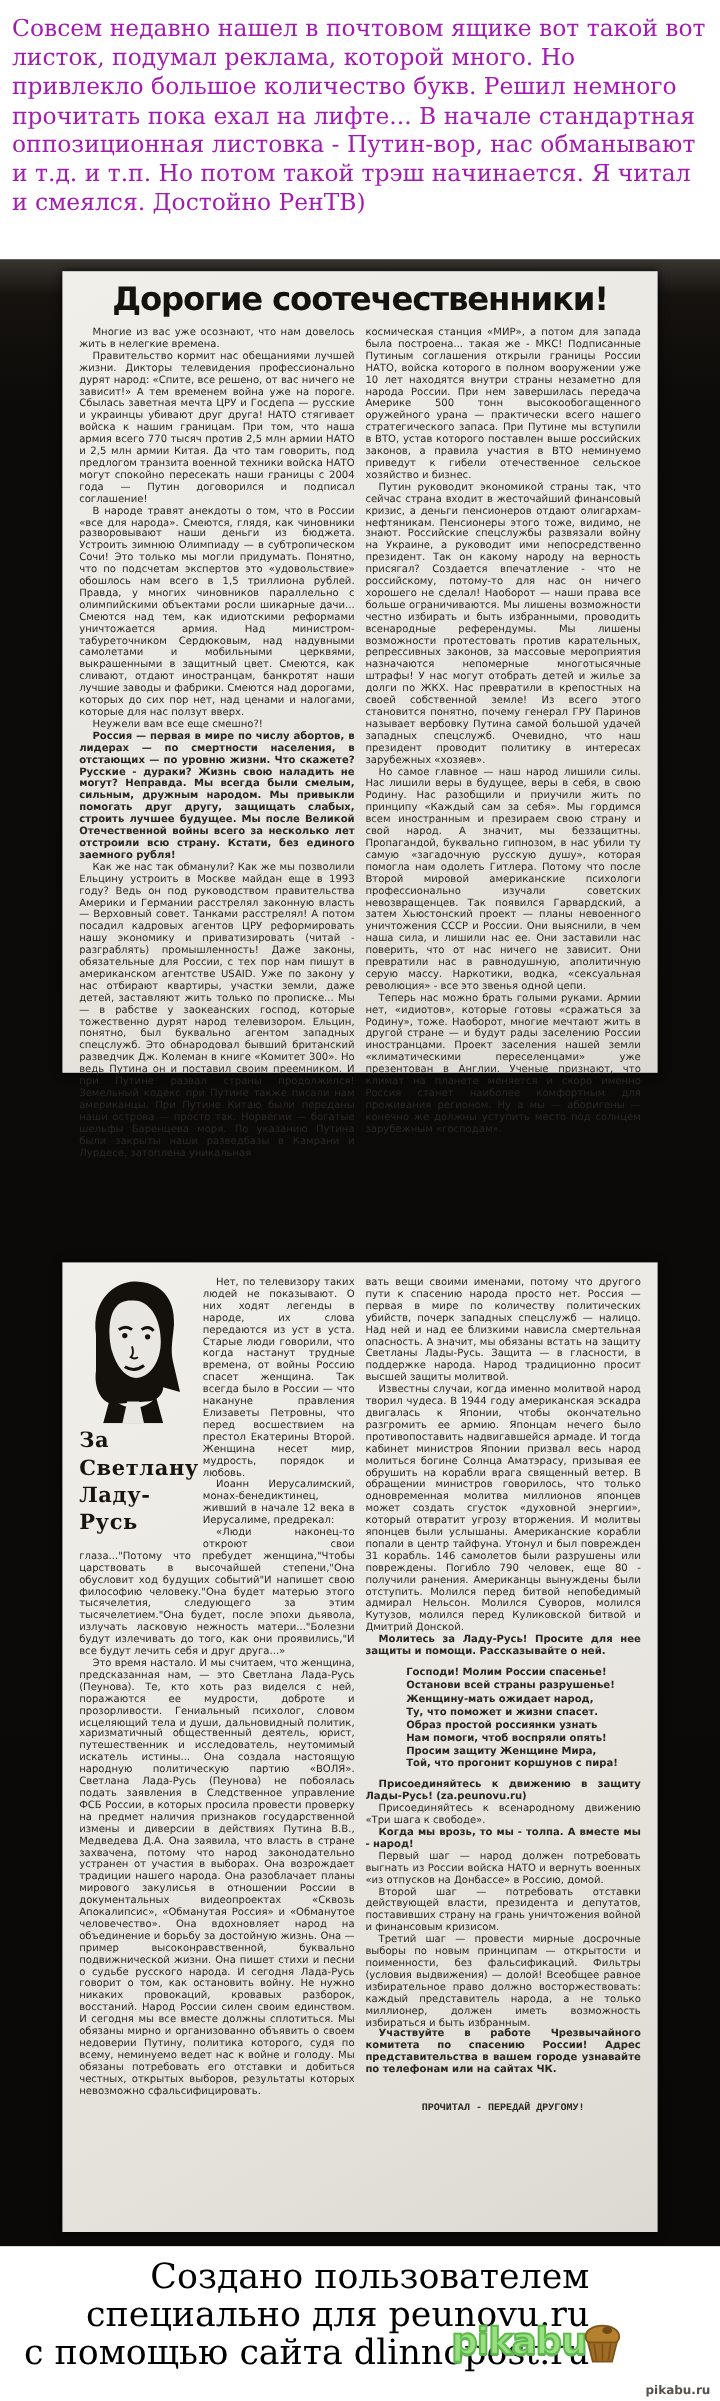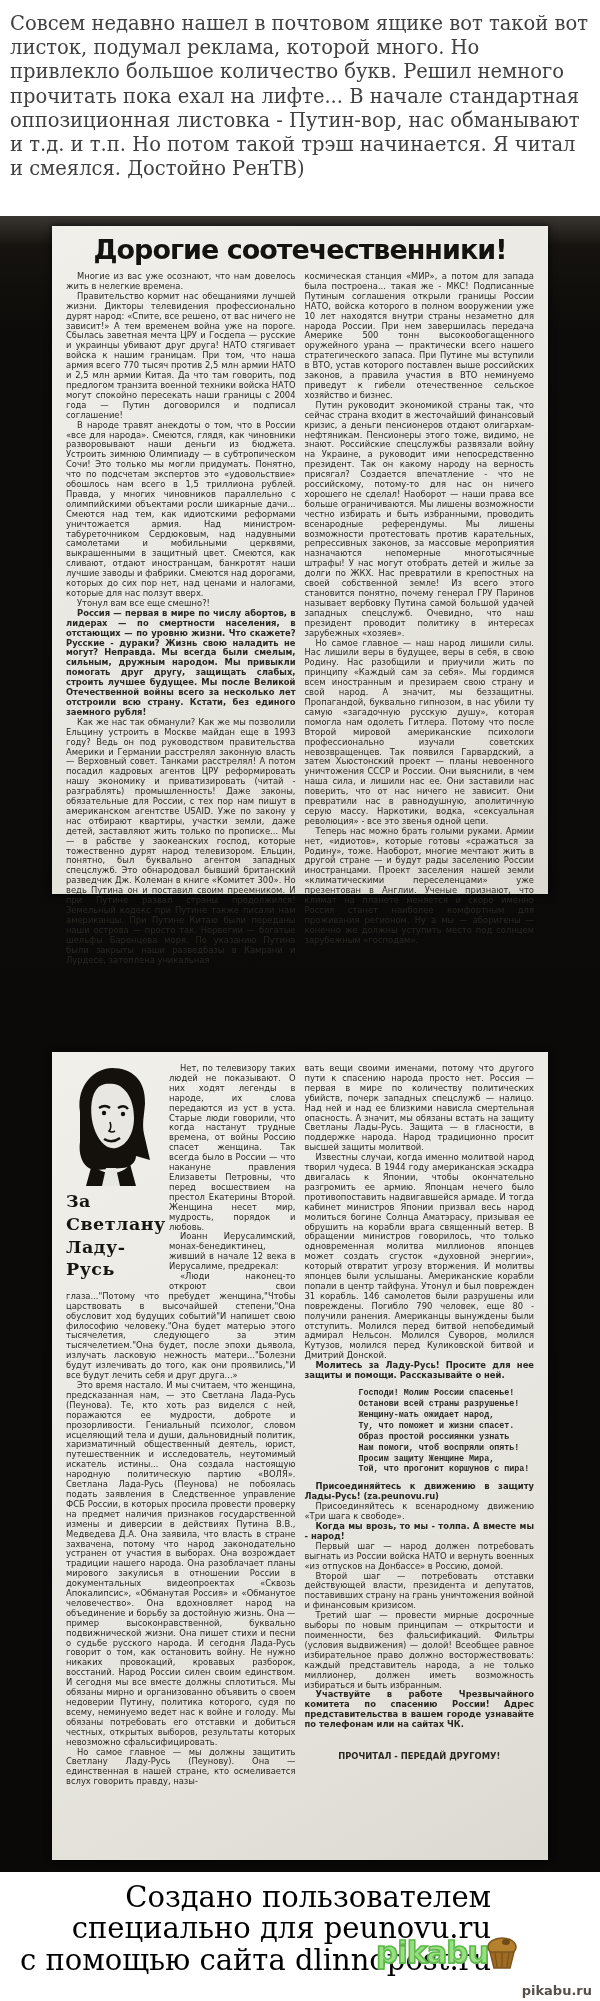--- a/index.html
+++ b/index.html
@@ -1,68 +1,68 @@
 <!DOCTYPE html>
 <html><head>
 <meta charset="utf-8">
 <style>
   html,body{margin:0;padding:0;}
   body{width:600px;height:2001px;position:relative;background:#fff;overflow:hidden;
        font-family:"DejaVu Sans",sans-serif;}
   .intro{position:absolute;top:12px;left:10px;width:584px;
-         font-family:"DejaVu Serif",serif;font-size:19.5px;line-height:1.24;color:#404040;}
+         font-family:"DejaVu Serif",serif;font-size:19.5px;line-height:1.24;color:#a21caf;}
   .photo{position:absolute;top:216px;left:0;width:600px;height:1656px;
          background:linear-gradient(180deg,#393632 0,#16130f 30px,#0c0b09 120px,#0a0908 100%);}
   .paper{position:absolute;left:52px;width:496px;box-sizing:border-box;
          background:linear-gradient(150deg,#f1efe9 0%,#eae8e2 45%,#e3e0da 80%,#dcd9d2 100%);
          box-shadow:0 0 7px rgba(0,0,0,.85);color:#27241f;}
   .paper1{top:10px;height:668px;}
   .paper2{top:836px;height:808px;}
   .headline{margin:8px 6px 7px;text-align:center;font-weight:bold;font-size:27px;
             letter-spacing:-1px;color:#15130f;}
   .cols{display:flex;gap:9px;padding:0 14px;}
   .col{width:232px;font-size:8.4px;line-height:1.18;text-align:justify;
        color:#2b2823;}
   .col p{margin:0;text-indent:11px;}
   .col p.ni{text-indent:0;}
   .col p.b{font-weight:bold;}
   .col p.c{text-align:center;text-indent:0;}
-  .col p.gap{margin-top:22px;}
+  .col p.gap{margin-top:22px;font-family:Liberation Mono, monospace;}
   .portraitWrap{float:left;width:96px;margin:0 7px 2px 0;}
   .portraitWrap svg{display:block;width:88px;height:122px;}
   .slogan{font-family:"DejaVu Serif",serif;font-weight:bold;font-size:17.5px;
           line-height:1.3;color:#181510;letter-spacing:.5px;margin-top:4px;}
-  .prayer{margin:7px 0 7px 54px;font-weight:bold;font-family:Liberation Mono, monospace;}
+  .prayer{margin:7px 0 7px 34px;font-weight:bold;}
   .prayer p{margin:0;text-indent:0 !important;text-align:left;line-height:1.3;}
   .footer{position:absolute;top:1872px;left:0;width:600px;height:129px;background:#fff;}
   .credit{position:absolute;top:10px;left:20px;font-family:"DejaVu Serif",serif;
           font-size:29px;line-height:1.08;color:#000;text-align:right;}
   .logo{position:absolute;top:62px;left:376px;display:flex;align-items:center;}
   .logoText{font-weight:bold;font-size:31px;letter-spacing:-1px;color:#9ade82;
             -webkit-text-stroke:1.6px #5cb84a;
             text-shadow:0 0 2px #ffffff,0 1px 0 #4aa83c;}
   .cupcake{margin-left:-4px;}
-  .watermark{position:absolute;right:8px;bottom:3px;font-size:13px;font-weight:bold;
+  .watermark{position:absolute;right:8px;bottom:3px;font-size:10px;font-weight:bold;
              color:#55504b;}
 </style>
 </head>
 <body>
 
 <div class="intro">Совсем недавно нашел в почтовом ящике вот такой вот листок, подумал реклама, которой много. Но привлекло большое количество букв. Решил немного прочитать пока ехал на лифте... В начале стандартная оппозиционная листовка - Путин-вор, нас обманывают и т.д. и т.п. Но потом такой трэш начинается. Я читал и смеялся. Достойно РенТВ)</div>
 
 <div class="photo">
 
   <div class="paper paper1">
     <div class="headline">Дорогие соотечественники!</div>
     <div class="cols">
       <div class="col">
           <p>Многие из вас уже осознают, что нам довелось жить в нелегкие времена.</p>
           <p>Правительство кормит нас обещаниями лучшей жизни. Дикторы телевидения профессионально дурят народ: «Спите, все решено, от вас ничего не зависит!» А тем временем война уже на пороге. Сбылась заветная мечта ЦРУ и Госдепа — русские и украинцы убивают друг друга! НАТО стягивает войска к нашим границам. При том, что наша армия всего 770 тысяч против 2,5 млн армии НАТО и 2,5 млн армии Китая. Да что там говорить, под предлогом транзита военной техники войска НАТО могут спокойно пересекать наши границы с 2004 года — Путин договорился и подписал соглашение!</p>
           <p>В народе травят анекдоты о том, что в России «все для народа». Смеются, глядя, как чиновники разворовывают наши деньги из бюджета. Устроить зимнюю Олимпиаду — в субтропическом Сочи! Это только мы могли придумать. Понятно, что по подсчетам экспертов это «удовольствие» обошлось нам всего в 1,5 триллиона рублей. Правда, у многих чиновников параллельно с олимпийскими объектами росли шикарные дачи... Смеются над тем, как идиотскими реформами уничтожается армия. Над министром-табуреточником Сердюковым, над надувными самолетами и мобильными церквями, выкрашенными в защитный цвет. Смеются, как сливают, отдают иностранцам, банкротят наши лучшие заводы и фабрики. Смеются над дорогами, которых до сих пор нет, над ценами и налогами, которые для нас ползут вверх.</p>
-          <p>Утонул вам все еще смешно?!</p>
+          <p>Неужели вам все еще смешно?!</p>
           <p class="b">Россия — первая в мире по числу абортов, в лидерах — по смертности населения, в отстающих — по уровню жизни. Что скажете? Русские - дураки? Жизнь свою наладить не могут? Неправда. Мы всегда были смелым, сильным, дружным народом. Мы привыкли помогать друг другу, защищать слабых, строить лучшее будущее. Мы после Великой Отечественной войны всего за несколько лет отстроили всю страну. Кстати, без единого заемного рубля!</p>
           <p>Как же нас так обманули? Как же мы позволили Ельцину устроить в Москве майдан еще в 1993 году? Ведь он под руководством правительства Америки и Германии расстрелял законную власть — Верховный совет. Танками расстрелял! А потом посадил кадровых агентов ЦРУ реформировать нашу экономику и приватизировать (читай - разграблять) промышленность! Даже законы, обязательные для России, с тех пор нам пишут в американском агентстве USAID. Уже по закону у нас отбирают квартиры, участки земли, даже детей, заставляют жить только по прописке... Мы — в рабстве у заокеанских господ, которые тожественно дурят народ телевизором. Ельцин, понятно, был буквально агентом западных спецслужб. Это обнародовал бывший британский разведчик Дж. Колеман в книге «Комитет 300». Но ведь Путина он и поставил своим преемником. И при Путине развал страны продолжился! Земельный кодекс при Путине также писали нам американцы. При Путине Китаю были переданы наши острова — просто так. Норвегии — богатые шельфы Баренцева моря. По указанию Путина были закрыты наши разведбазы в Камрани и Лурдесе, затоплена уникальная</p>
         </div>
       <div class="col">
           <p class="ni">космическая станция «МИР», а потом для запада была построена... такая же - МКС! Подписанные Путиным соглашения открыли границы России НАТО, войска которого в полном вооружении уже 10 лет находятся внутри страны незаметно для народа России. При нем завершилась передача Америке 500 тонн высокообогащенного оружейного урана — практически всего нашего стратегического запаса. При Путине мы вступили в ВТО, устав которого поставлен выше российских законов, а правила участия в ВТО неминуемо приведут к гибели отечественное сельское хозяйство и бизнес.</p>
           <p>Путин руководит экономикой страны так, что сейчас страна входит в жесточайший финансовый кризис, а деньги пенсионеров отдают олигархам-нефтяникам. Пенсионеры этого тоже, видимо, не знают. Российские спецслужбы развязали войну на Украине, а руководит ими непосредственно президент. Так он какому народу на верность присягал? Создается впечатление - что не российскому, потому-то для нас он ничего хорошего не сделал! Наоборот — наши права все больше ограничиваются. Мы лишены возможности честно избирать и быть избранными, проводить всенародные референдумы. Мы лишены возможности протестовать против карательных, репрессивных законов, за массовые мероприятия назначаются непомерные многотысячные штрафы! У нас могут отобрать детей и жилье за долги по ЖКХ. Нас превратили в крепостных на своей собственной земле! Из всего этого становится понятно, почему генерал ГРУ Паринов называет вербовку Путина самой большой удачей западных спецслужб. Очевидно, что наш президент проводит политику в интересах зарубежных «хозяев».</p>
           <p>Но самое главное — наш народ лишили силы. Нас лишили веры в будущее, веры в себя, в свою Родину. Нас разобщили и приучили жить по принципу «Каждый сам за себя». Мы гордимся всем иностранным и презираем свою страну и свой народ. А значит, мы беззащитны. Пропагандой, буквально гипнозом, в нас убили ту самую «загадочную русскую душу», которая помогла нам одолеть Гитлера. Потому что после Второй мировой американские психологи профессионально изучали советских невозвращенцев. Так появился Гарвардский, а затем Хьюстонский проект — планы невоенного уничтожения СССР и России. Они выяснили, в чем наша сила, и лишили нас ее. Они заставили нас поверить, что от нас ничего не зависит. Они превратили нас в равнодушную, аполитичную серую массу. Наркотики, водка, «сексуальная революция» - все это звенья одной цепи.</p>
           <p>Теперь нас можно брать голыми руками. Армии нет, «идиотов», которые готовы «сражаться за Родину», тоже. Наоборот, многие мечтают жить в другой стране — и будут рады заселению России иностранцами. Проект заселения нашей земли «климатическими переселенцами» уже презентован в Англии. Ученые признают, что климат на планете меняется и скоро именно Россия станет наиболее комфортным для проживания регионом. Ну а мы — аборигены — конечно же должны уступить место под солнцем зарубежным «господам».</p>
         </div>
     </div>
@@ -88,21 +88,20 @@
           <div class="slogan">
             <div>За Светлану</div>
             <div>Ладу-Русь</div>
           </div>
         </div>
         <div>
             <p>Нет, по телевизору таких людей не показывают. О них ходят легенды в народе, их слова передаются из уст в уста. Старые люди говорили, что когда настанут трудные времена, от войны Россию спасет женщина. Так всегда было в России — что накануне правления Елизаветы Петровны, что перед восшествием на престол Екатерины Второй. Женщина несет мир, мудрость, порядок и любовь.</p>
             <p>Иоанн Иерусалимский, монах-бенедиктинец, живший в начале 12 века в Иерусалиме, предрекал:</p>
             <p>«Люди наконец-то откроют свои глаза..."Потому что пребудет женщина,"Чтобы царствовать в высочайшей степени,"Она обусловит ход будущих событий"И напишет свою философию человеку."Она будет матерью этого тысячелетия, следующего за этим тысячелетием."Она будет, после эпохи дьявола, излучать ласковую нежность матери..."Болезни будут излечивать до того, как они проявились,"И все будут лечить себя и друг друга...»</p>
             <p>Это время настало. И мы считаем, что женщина, предсказанная нам, — это Светлана Лада-Русь (Пеунова). Те, кто хоть раз виделся с ней, поражаются ее мудрости, доброте и прозорливости. Гениальный психолог, словом исцеляющий тела и души, дальновидный политик, харизматичный общественный деятель, юрист, путешественник и исследователь, неутомимый искатель истины... Она создала настоящую народную политическую партию «ВОЛЯ». Светлана Лада-Русь (Пеунова) не побоялась подать заявления в Следственное управление ФСБ России, в которых просила провести проверку на предмет наличия признаков государственной измены и диверсии в действиях Путина В.В., Медведева Д.А. Она заявила, что власть в стране захвачена, потому что народ законодательно устранен от участия в выборах. Она возрождает традиции нашего народа. Она разоблачает планы мирового закулисья в отношении России в документальных видеопроектах «Сквозь Апокалипсис», «Обманутая Россия» и «Обманутое человечество». Она вдохновляет народ на объединение и борьбу за достойную жизнь. Она — пример высоконравственной, буквально подвижнической жизни. Она пишет стихи и песни о судьбе русского народа. И сегодня Лада-Русь говорит о том, как остановить войну. Не нужно никаких провокаций, кровавых разборок, восстаний. Народ России силен своим единством. И сегодня мы все вместе должны сплотиться. Мы обязаны мирно и организованно объявить о своем недоверии Путину, политика которого, судя по всему, неминуемо ведет нас к войне и голоду. Мы обязаны потребовать его отставки и добиться честных, открытых выборов, результаты которых невозможно сфальсифицировать.</p>
-            <p>Но самое главное — мы должны защитить Светлану Ладу-Русь (Пеунову). Она — единственная в нашей стране, кто осмеливается вслух говорить правду, назы-</p>
           </div>
       </div>
       <div class="col">
         <div>
             <p class="ni">вать вещи своими именами, потому что другого пути к спасению народа просто нет. Россия — первая в мире по количеству политических убийств, почерк западных спецслужб — налицо. Над ней и над ее близкими нависла смертельная опасность. А значит, мы обязаны встать на защиту Светланы Лады-Русь. Защита — в гласности, в поддержке народа. Народ традиционно просит высшей защиты молитвой.</p>
             <p>Известны случаи, когда именно молитвой народ творил чудеса. В 1944 году американская эскадра двигалась к Японии, чтобы окончательно разгромить ее армию. Японцам нечего было противопоставить надвигавшейся армаде. И тогда кабинет министров Японии призвал весь народ молиться богине Солнца Аматэрасу, призывая ее обрушить на корабли врага священный ветер. В обращении министров говорилось, что только одновременная молитва миллионов японцев может создать сгусток «духовной энергии», который отвратит угрозу вторжения. И молитвы японцев были услышаны. Американские корабли попали в центр тайфуна. Утонул и был поврежден 31 корабль. 146 самолетов были разрушены или повреждены. Погибло 790 человек, еще 80 - получили ранения. Американцы вынуждены были отступить. Молился перед битвой непобедимый адмирал Нельсон. Молился Суворов, молился Кутузов, молился перед Куликовской битвой и Дмитрий Донской.</p>
             <p class="b">Молитесь за Ладу-Русь! Просите для нее защиты и помощи. Рассказывайте о ней.</p>
           </div>
         <div class="prayer">
             <p>Господи! Молим России спасенье!</p>

